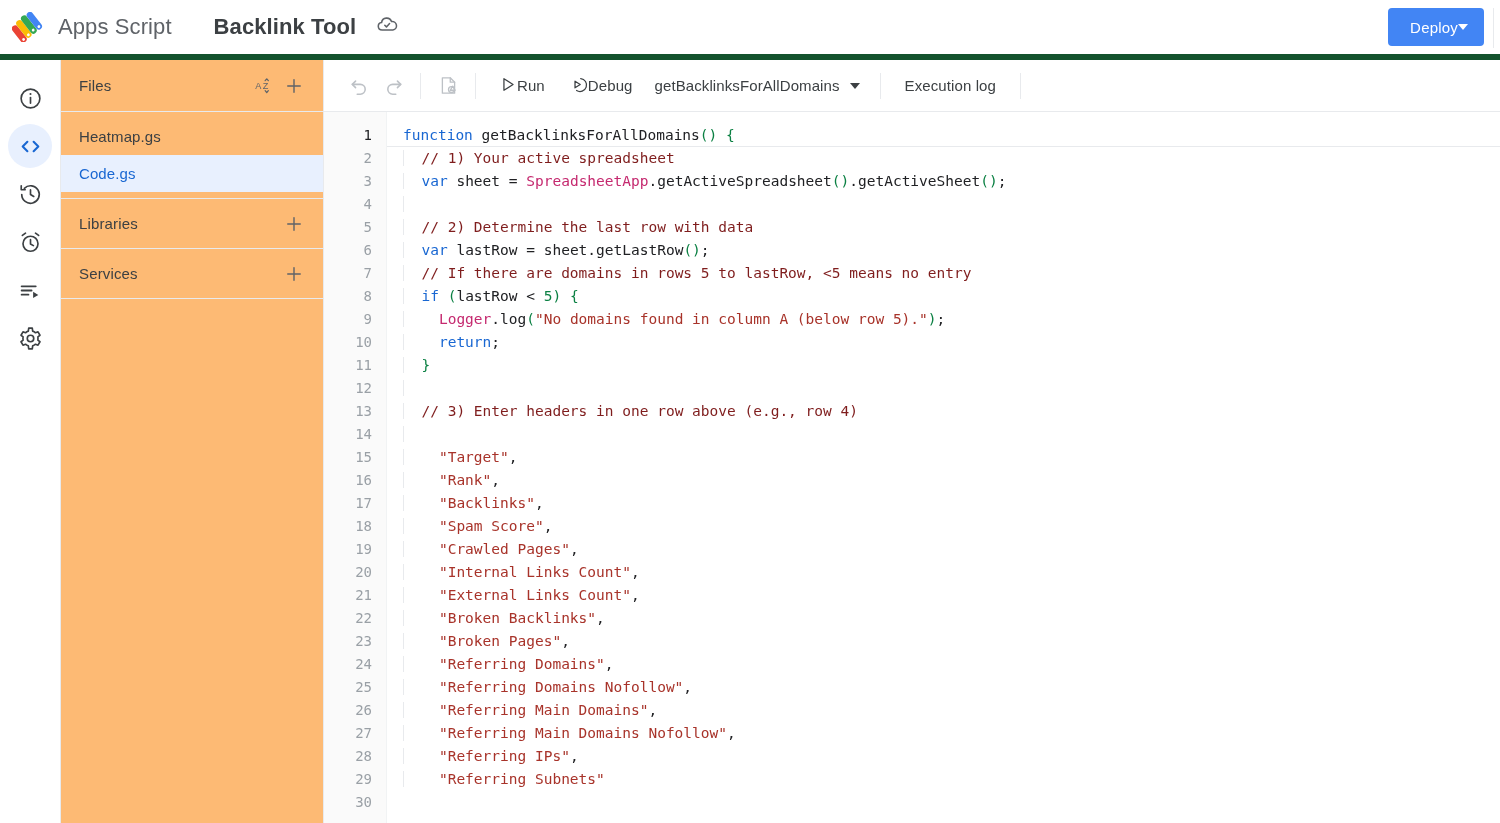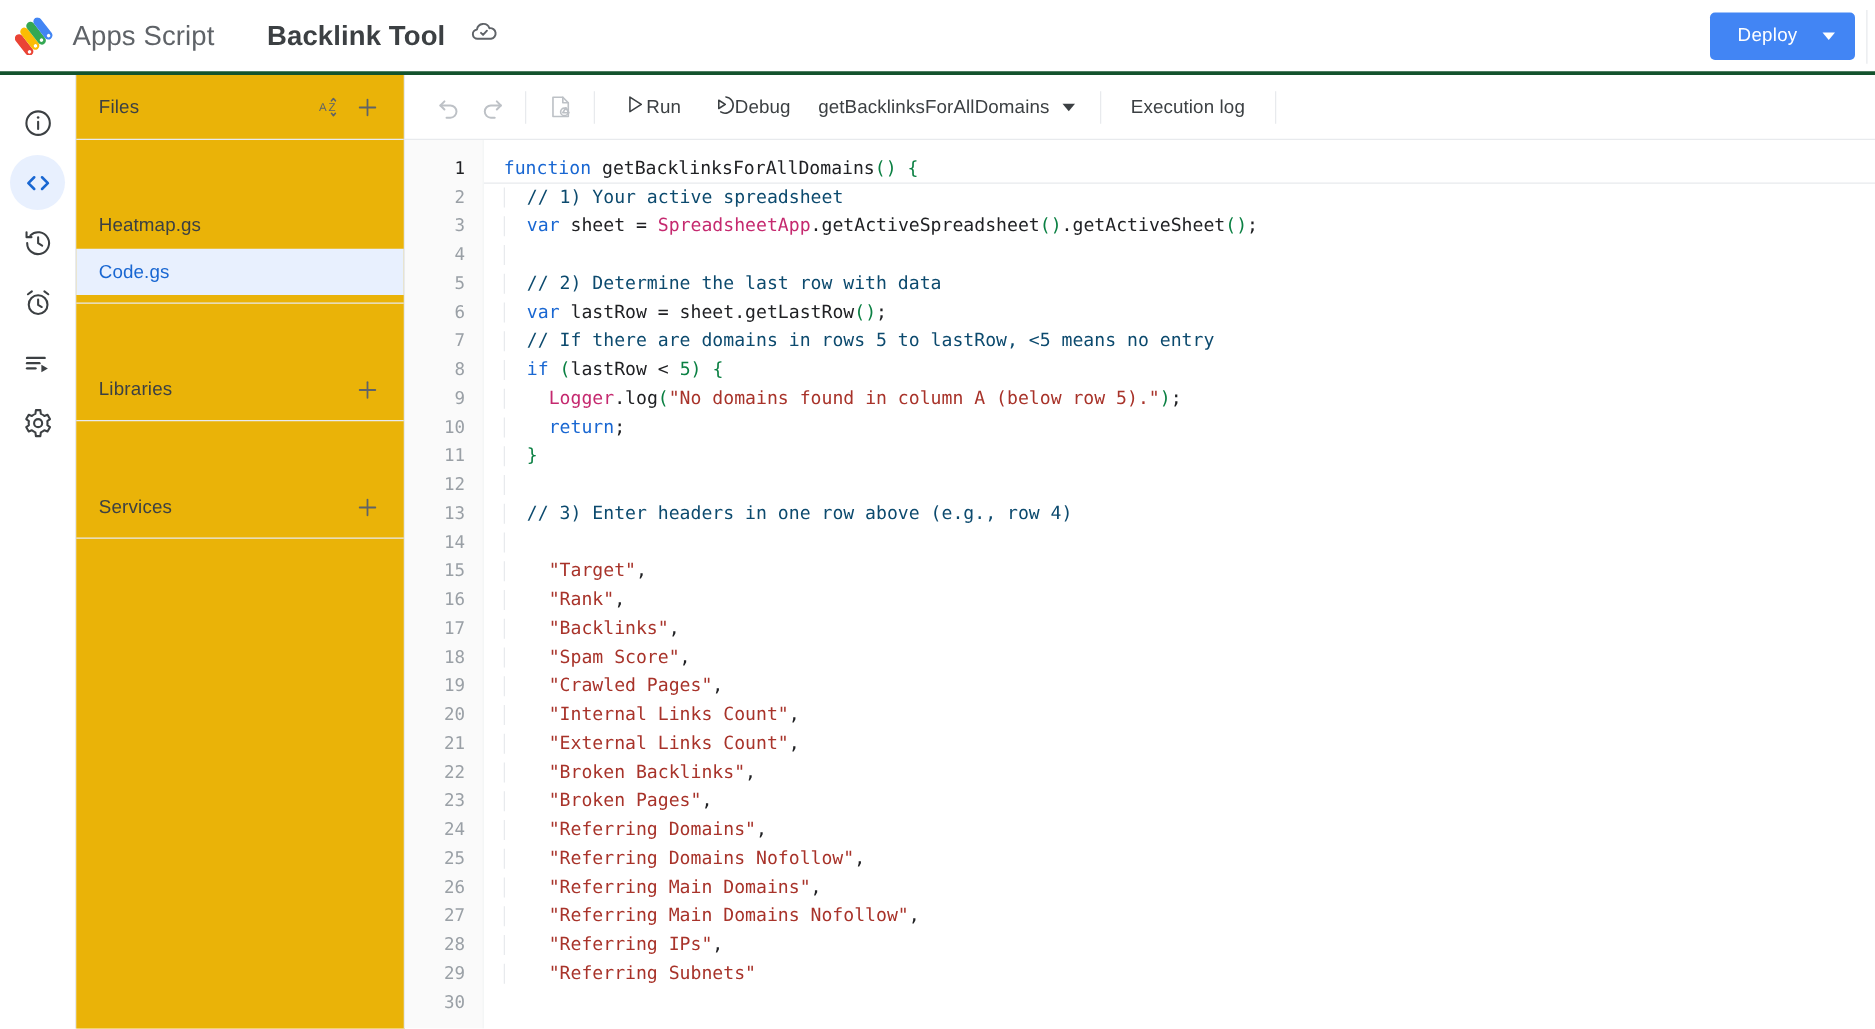--- a/index.html
+++ b/index.html
@@ -10,38 +10,38 @@
     overflow: hidden;
     color: #202124;
   }
   #app { width: 1500px; height: 823px; position: relative; display: flex; flex-direction: column; }
 
   
   .topbar {
     height: 60px; min-height: 60px;
     display: flex; align-items: center;
     background: #fff;
-    border-bottom: 3px solid #14532d;
+    border-bottom: 6px solid #14532d;
     padding: 0 16px 0 12px;
     position: relative;
   }
   .brand { display: flex; align-items: center; gap: 12px; }
   .as-logo { width: 34px; height: 30px; display: block; }
   .brand-name { font-size: 22px; color: #5f6368; letter-spacing: .1px; font-weight: 400; }
   .project-title {
     font-size: 22px; color: #3c4043; margin-left: 38px; font-weight: 700;
     letter-spacing: .1px; padding: 2px 4px; border-radius: 4px; cursor: text;
   }
   .cloud-wrap { margin-left: 16px; display: flex; align-items: center; }
   .cloud-icon { width: 22px; height: 22px; color: #5f6368; }
   .topbar-right { margin-left: auto; display: flex; align-items: center; }
   .deploy-btn {
     background: #4285f4; color: #fff; border: none; border-radius: 4px;
     height: 38px; padding: 0 16px 0 22px; font-size: 15px; font-family: inherit;
-    font-weight: 500; display: flex; align-items: center; gap: 20px; cursor: pointer;
+    font-weight: 500; display: flex; align-items: center; cursor: pointer;
     letter-spacing: .2px;
   }
   .deploy-btn .caret {
     width: 0; height: 0; border-left: 5px solid transparent;
     border-right: 5px solid transparent; border-top: 6px solid #fff;
   }
   .right-edge-rule {
     position: absolute; right: 6px; top: 8px; bottom: 6px; width: 1px; background: #e8eaed;
   }
 
@@ -58,23 +58,23 @@
   .rail-btn {
     width: 44px; height: 44px; border-radius: 50%;
     display: flex; align-items: center; justify-content: center;
     cursor: pointer; color: #3c4043; background: transparent; border: none;
   }
   .rail-btn.active { background: #e8f0fe; color: #1967d2; }
   .rail-btn svg { width: 25px; height: 25px; display: block; }
 
   
   .files-panel {
-    width: 263px; min-width: 263px; background: #eab308;
+    width: 263px; min-width: 263px; background: #fdba74;
     border-right: 1px solid #e8eaed;
-    display: flex; flex-direction: column; gap: 44px;
+    display: flex; flex-direction: column;
   }
   .panel-head {
     height: 52px; display: flex; align-items: center;
     padding: 0 14px 0 18px; border-bottom: 1px solid #e8eaed;
   }
   .panel-head .ttl { font-size: 15px; color: #3c4043; font-weight: 500; letter-spacing: .15px; }
   .panel-head .spacer { flex: 1; }
   .hdr-icon {
     width: 30px; height: 30px; display: flex; align-items: center; justify-content: center;
     color: #5f6368; cursor: pointer; border-radius: 50%;
@@ -141,21 +141,21 @@
   .code-scroll { flex: 1; min-width: 0; overflow: hidden; position: relative;
                  border-left: 1px solid #f1f3f4; }
   .code-lines { padding-top: 12px; padding-left: 16px; }
   .cl {
     height: 23px; line-height: 23px; white-space: pre;
     font-family: "DejaVu Sans Mono", monospace; font-size: 14.5px; color: #202124;
     letter-spacing: 0;
   }
   .ind { border-left: 1px solid #e8eaed; }
   .kw  { color: #1967d2; }
-  .cmt { color: #0c4a6e; }
+  .cmt { color: #7f1d1d; }
   .str { color: #a8332a; }
   .cls { color: #c5296f; }
   .num { color: #0b8043; }
   .brc { color: #0b8043; }
   .fn  { color: #202124; }
   .pnc { color: #202124; }
   .active-line-underline {
     position: absolute; left: 0; right: 0; top: 34px; height: 1px; background: #e8eaed;
   }
 </style>

